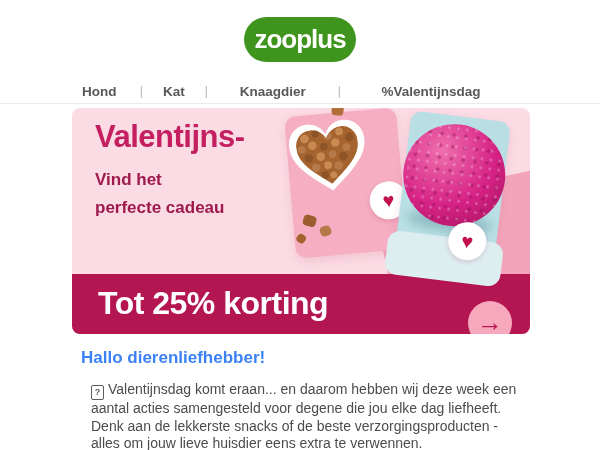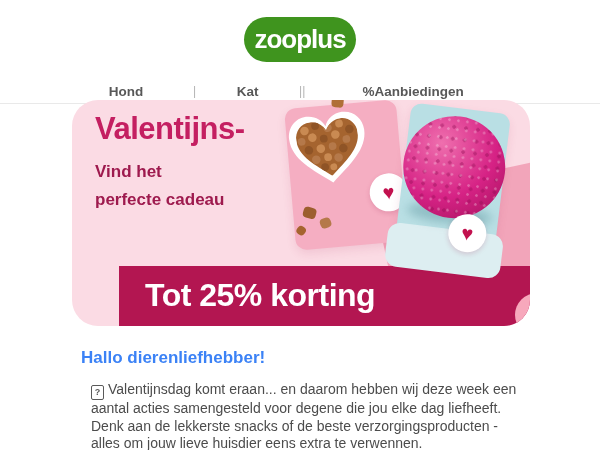--- a/index.html
+++ b/index.html
@@ -18,22 +18,22 @@
   .nav a{display:block;text-align:center;font-size:13.5px;font-weight:700;
     color:#585858;text-decoration:none;white-space:nowrap;}
   .nav .sep{flex:0 0 auto;color:#b3b3b3;font-size:12px;font-weight:400;}
   .nav a:nth-of-type(1){flex:8.2;}
   .nav a:nth-of-type(2){flex:6.3;}
   .nav a:nth-of-type(3){flex:13.2;}
   .nav a:nth-of-type(4){flex:18.3;}
   .header-divider{position:absolute;left:0;top:103px;width:600px;height:1px;background:#e9e9e9;}
 
   
-  .banner{position:absolute;left:72px;top:100px;width:458px;height:226px;
-    border-radius:26px;overflow:hidden;background:var(--banner_bg,#fbdbe4);cursor:pointer;}
+  .banner{position:absolute;left:72px;top:108px;width:458px;height:226px;
+    border-radius:8px;overflow:hidden;background:var(--banner_bg,#fbdbe4);cursor:pointer;}
   .banner-text{position:absolute;left:23px;top:12px;z-index:2;}
   .banner-title{font-size:31px;font-weight:800;letter-spacing:-0.5px;
     color:var(--banner_accent,#c41f61);line-height:34px;}
   .banner-subtitle{margin-top:12px;font-size:17px;font-weight:600;
     color:#9e1a4e;line-height:28px;}
 
   .backdrop{position:absolute;left:310px;top:70px;width:240px;height:110px;
     background:#f2a5ba;border-radius:10px;transform:rotate(-12deg);z-index:1;}
 
   .card{position:absolute;border-radius:11px;z-index:4;box-shadow:0 4px 10px rgba(170,40,90,.12);}
@@ -61,21 +61,21 @@
   .ball-shadow{position:absolute;left:8px;top:96px;width:86px;height:20px;border-radius:50%;
     background:rgba(95,150,160,.45);filter:blur(5px);z-index:1;}
   .ball{position:absolute;left:-1px;top:8px;width:102px;height:102px;border-radius:50%;z-index:2;
     background:radial-gradient(circle at 35% 28%,#ef6fae 0%,#d62285 55%,#a8135f 95%);}
   .ball::after{content:"";position:absolute;inset:0;border-radius:50%;
     background-image:radial-gradient(rgba(255,255,255,.28) 1px,transparent 1.6px),
       radial-gradient(rgba(140,10,80,.38) 1.5px,transparent 2.1px);
     background-size:9px 9px,12px 12px;background-position:0 0,4px 5px;}
 
   .bar{position:absolute;left:0;bottom:0;width:100%;height:60px;
-    background:var(--bar_bg,#b31651);z-index:3;margin-left:47px;}
+    background:var(--bar_bg,#b31651);z-index:3;}
   .bar-text{position:absolute;left:26px;top:50%;transform:translateY(-52%);
     color:#fff;font-size:32px;font-weight:800;letter-spacing:-0.5px;white-space:nowrap;}
   .arrow-btn{position:absolute;right:18px;top:27px;width:44px;height:44px;border-radius:50%;
     background:#f7a8bc;border:none;display:flex;align-items:center;justify-content:center;
     cursor:pointer;z-index:6;}
   .arrow-btn span{color:var(--bar_bg,#b31651);font-size:26px;font-weight:700;line-height:1;
     transform:translateY(-1px);}
 
   
   .greeting{position:absolute;left:81px;top:348px;font-size:17px;font-weight:700;color:#3b82f6;}
@@ -93,22 +93,23 @@
 
   <div class="logo">
     <span>zooplus</span>
   </div>
 
   <nav class="nav">
     <a href="#">Hond</a>
     <span class="sep">|</span>
     <a href="#">Kat</a>
     <span class="sep">|</span>
+    <a href="#">Knaagdier</a>
     <span class="sep">|</span>
-    <a href="#">%Aanbiedingen</a>
+    <a href="#">%Valentijnsdag</a>
   </nav>
   <div class="header-divider"></div>
 
   <div class="banner">
 
     <div class="banner-text">
       <div class="banner-title">
         <div>Valentijns-</div>
       </div>
       <div class="banner-subtitle">

